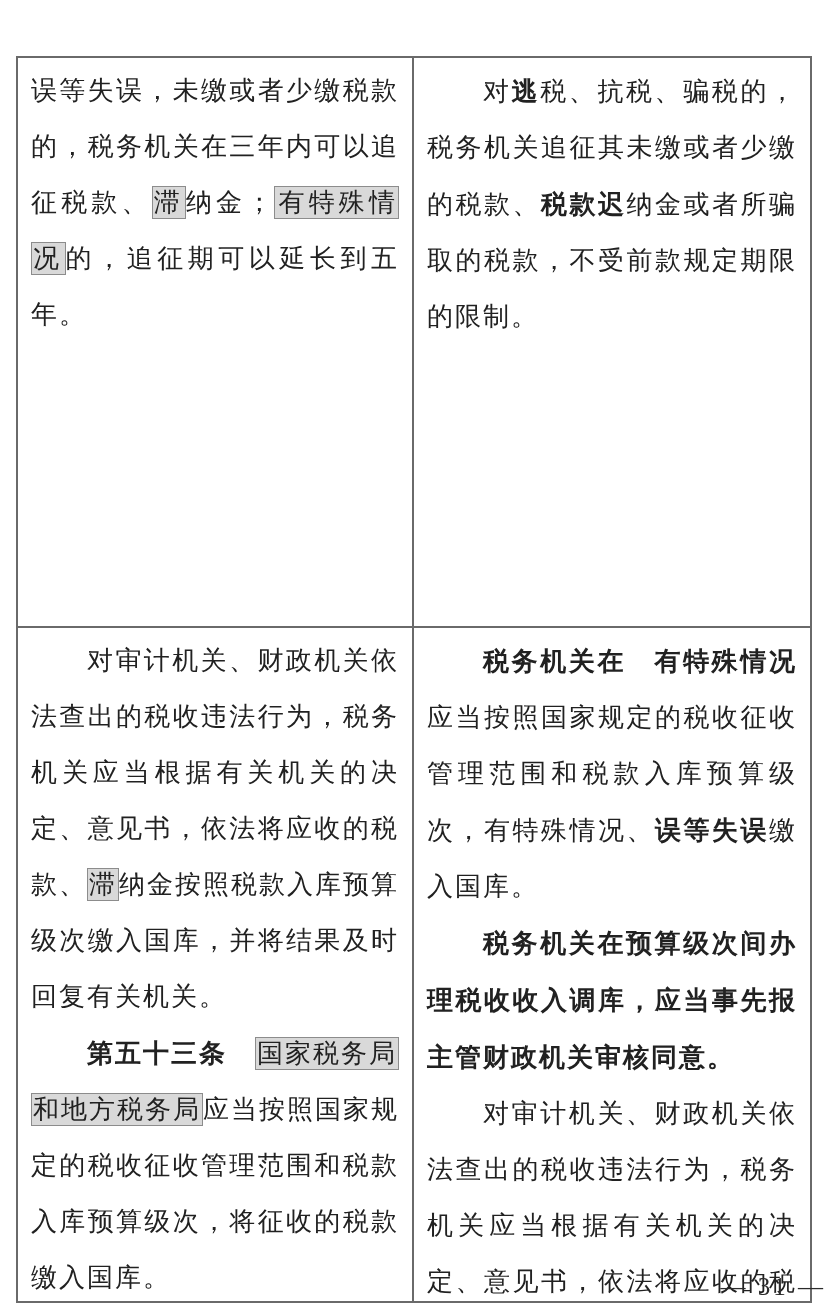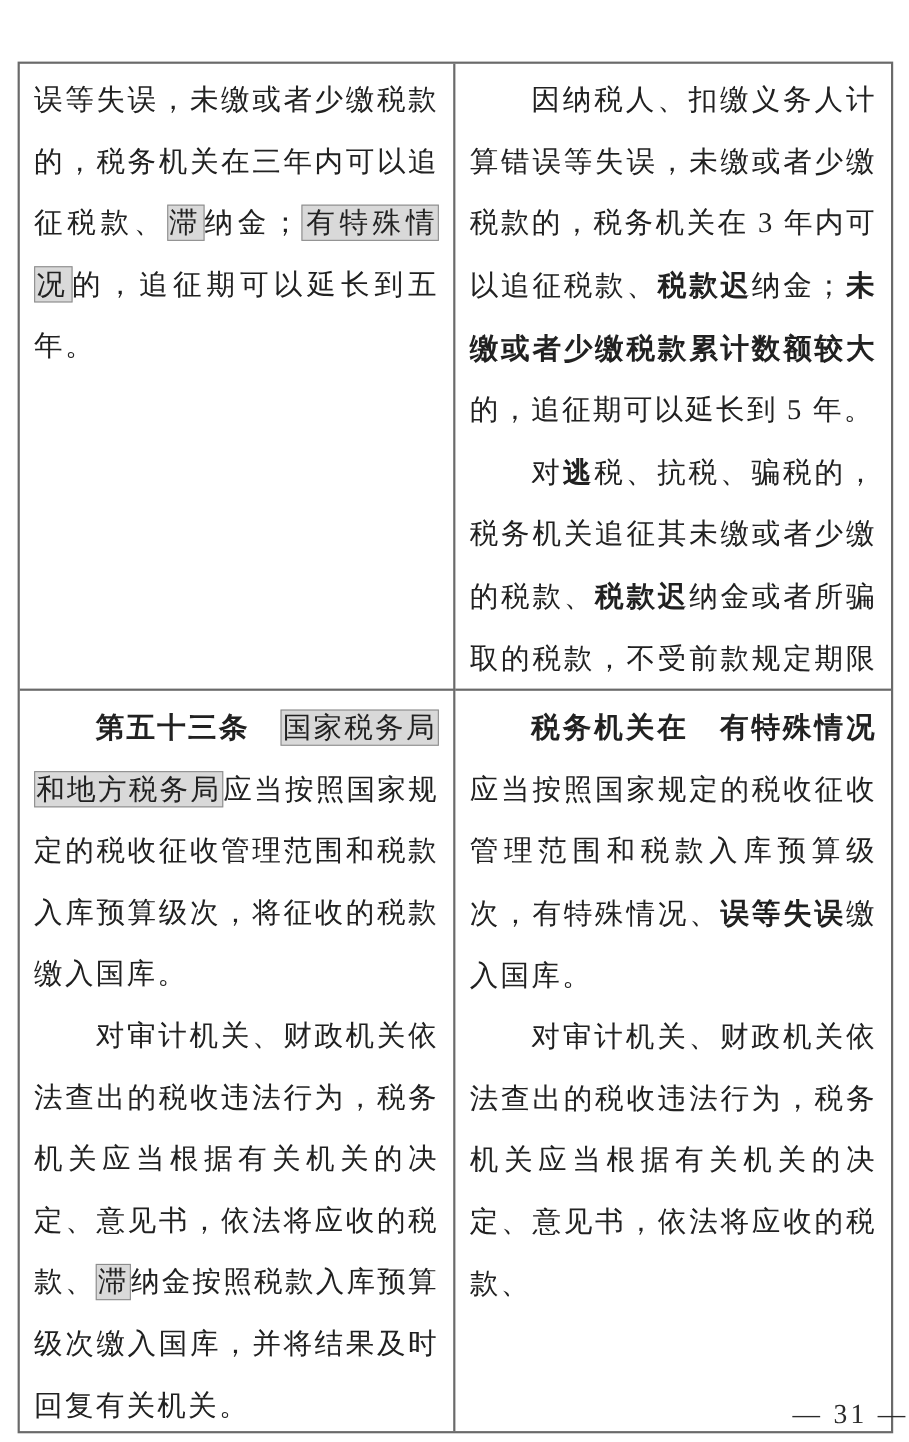--- a/index.html
+++ b/index.html
@@ -72,26 +72,26 @@
 </style>
 </head>
 <body>
 
 <div class="page">
   <div class="doc-table">
     <div class="cell col-left row-1">
         <p class="para no-indent"><span class="run-n">误等失误，未缴或者少缴税款的，税务机关在三年内可以追征税款、</span><span class="run-h">滞</span><span class="run-n">纳金；</span><span class="run-h">有特殊情况</span><span class="run-n">的，追征期可以延长到五年。</span></p>
       </div>
     <div class="cell col-right row-1">
-        <p class="para"><span class="run-n">因纳税人、扣缴义务人计算错误等失误，未缴或者少缴税款的，税务机关在 3 年内可以追征税款、</span><span class="run-b">税款迟</span><span class="run-n">纳金；</span><span class="run-b">未缴或者少缴税款累计数额较大</span><span class="run-n">的，追征期可以延长到 5 年。</span></p>
         <p class="para"><span class="run-n">对</span><span class="run-b">逃</span><span class="run-n">税、抗税、骗税的，税务机关追征其未缴或者少缴的税款、</span><span class="run-b">税款迟</span><span class="run-n">纳金或者所骗取的税款，不受前款规定期限的限制。</span></p>
       </div>
     <div class="cell col-left row-2">
+        <p class="para"><span class="run-n">对审计机关、财政机关依法查出的税收违法行为，税务机关应当根据有关机关的决定、意见书，依法将应收的税款、</span><span class="run-h">滞</span><span class="run-n">纳金按照税款入库预算级次缴入国库，并将结果及时回复有关机关。</span></p>
         <p class="para"><span class="run-b">第五十三条</span><span class="run-n">　</span><span class="run-h">国家税务局和地方税务局</span><span class="run-n">应当按照国家规定的税收征收管理范围和税款入库预算级次，将征收的税款缴入国库。</span></p>
-        <p class="para"><span class="run-n">对审计机关、财政机关依法查出的税收违法行为，税务机关应当根据有关机关的决定、意见书，依法将应收的税款、</span><span class="run-h">滞</span><span class="run-n">纳金按照税款入库预算级次缴入国库，并将结果及时回复有关机关。</span></p>
       </div>
     <div class="cell col-right row-2">
         <p class="para"><span class="run-b">税务机关在</span><span class="run-n">　</span><span class="run-b">有特殊情况</span><span class="run-n">应当按照国家规定的税收征收管理范围和税款入库预算级次，有特殊情况、</span><span class="run-b">误等失误</span><span class="run-n">缴入国库。</span></p>
+        <p class="para"><span class="run-b">税务机关在预算级次间办理税收收入调库，应当事先报主管财政机关审核同意。</span></p>
         <p class="para"><span class="run-n">对审计机关、财政机关依法查出的税收违法行为，税务机关应当根据有关机关的决定、意见书，依法将应收的税款、</span></p>
       </div>
   </div>
   <div class="page-number">— 31 —</div>
 </div>
 
 </body></html>

